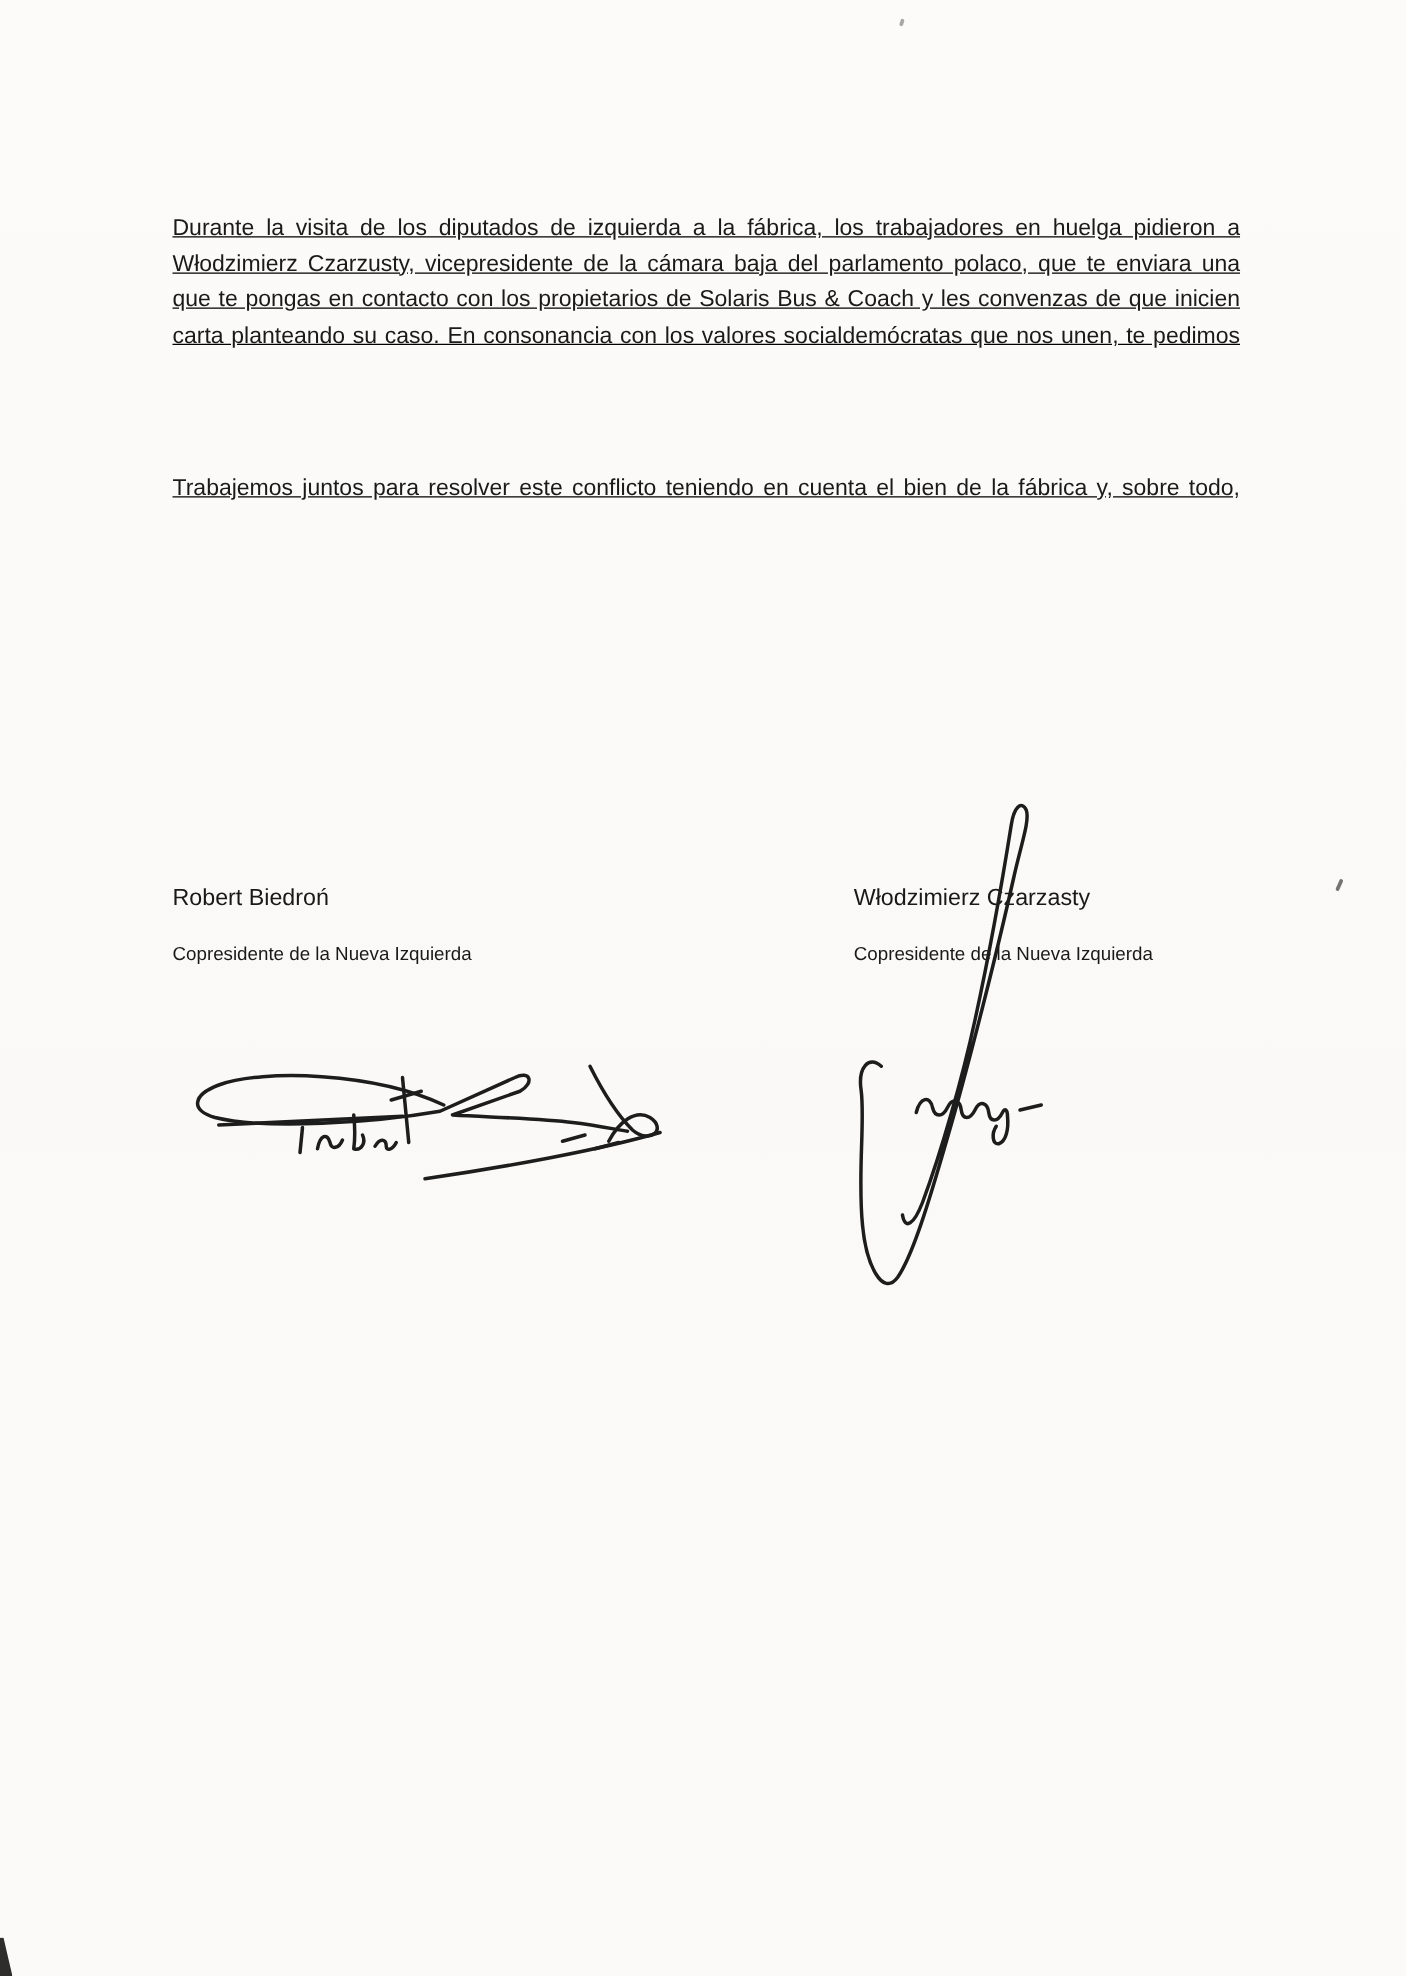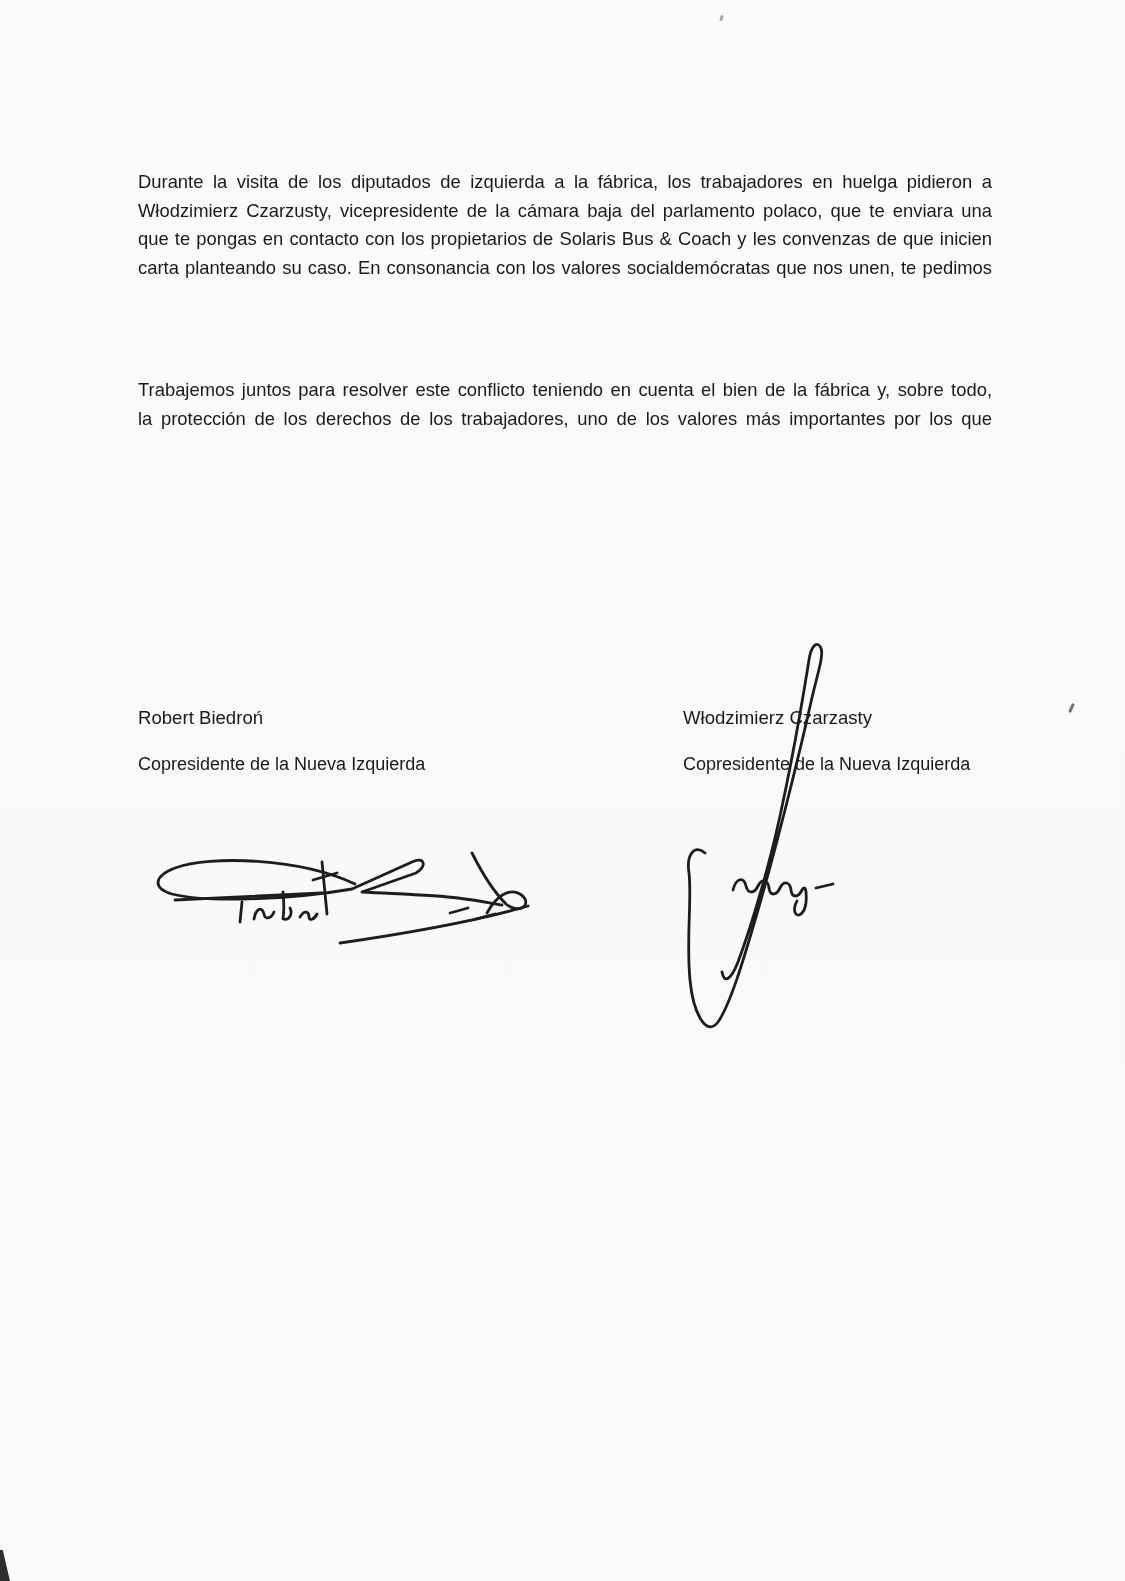--- a/index.html
+++ b/index.html
@@ -19,32 +19,32 @@
     line-height:28.7px;
     color:#1a1a1a;
     white-space:nowrap;
   }
   .justify{
     text-align:justify;
     text-align-last:justify;
     white-space:normal;
   }
   .para{
-    position:absolute;left:138px;width:854px;
+    position:absolute;left:138px;width:854px;text-decoration:underline;
   }
   .closing{
     position:absolute;left:138px;top:524px;width:868px;
     text-align:right;font-style:italic;
     font-size:18.6px;color:#1c1c1c;
   }
   .sig-name{
     position:absolute;font-size:18.6px;color:#191919;line-height:24px;
   }
   .sig-title{
-    position:absolute;font-size:18px;color:#191919;line-height:24px;
+    position:absolute;font-size:15px;color:#191919;line-height:24px;
   }
   .signature-svg{position:absolute;}
   .signature-svg path{fill:none;stroke:#1d1d1d;stroke-width:2.8;stroke-linecap:round;stroke-linejoin:round;}
   .corner-artifact{
     position:absolute;left:0;top:1550px;width:10px;height:31px;
     background:#2e2d2b;
     clip-path:polygon(0 0, 28% 0, 55% 38%, 100% 100%, 0 100%);
   }
   .speck-top{
     position:absolute;left:720px;top:15px;width:3px;height:6px;
@@ -62,21 +62,20 @@
 
   <div class="para" style="top:168px">
     <div class="textline justify">Durante la visita de los diputados de izquierda a la fábrica, los trabajadores en huelga pidieron a</div>
     <div class="textline justify">Włodzimierz Czarzusty, vicepresidente de la cámara baja del parlamento polaco, que te enviara una</div>
     <div class="textline justify">que te pongas en contacto con los propietarios de Solaris Bus &amp; Coach y les convenzas de que inicien</div>
     <div class="textline justify">carta planteando su caso. En consonancia con los valores socialdemócratas que nos unen, te pedimos</div>
   </div>
 
   <div class="para" style="top:376px">
     <div class="textline justify">Trabajemos juntos para resolver este conflicto teniendo en cuenta el bien de la fábrica y, sobre todo,</div>
-    <div class="textline justify">la protección de los derechos de los trabajadores, uno de los valores más importantes por los que</div>
   </div>
 
 
   <div class="sig-name" style="left:138px;top:706px">Robert Biedroń</div>
   <div class="sig-title" style="left:138px;top:752px">Copresidente de la Nueva Izquierda</div>
 
   <div class="sig-name" style="left:683px;top:706px">Włodzimierz Czarzasty</div>
   <div class="sig-title" style="left:683px;top:752px">Copresidente de la Nueva Izquierda</div>
 
   <svg class="signature-svg" style="left:150px;top:842px" width="400" height="105" viewBox="0 0 400 105" aria-hidden="true">

